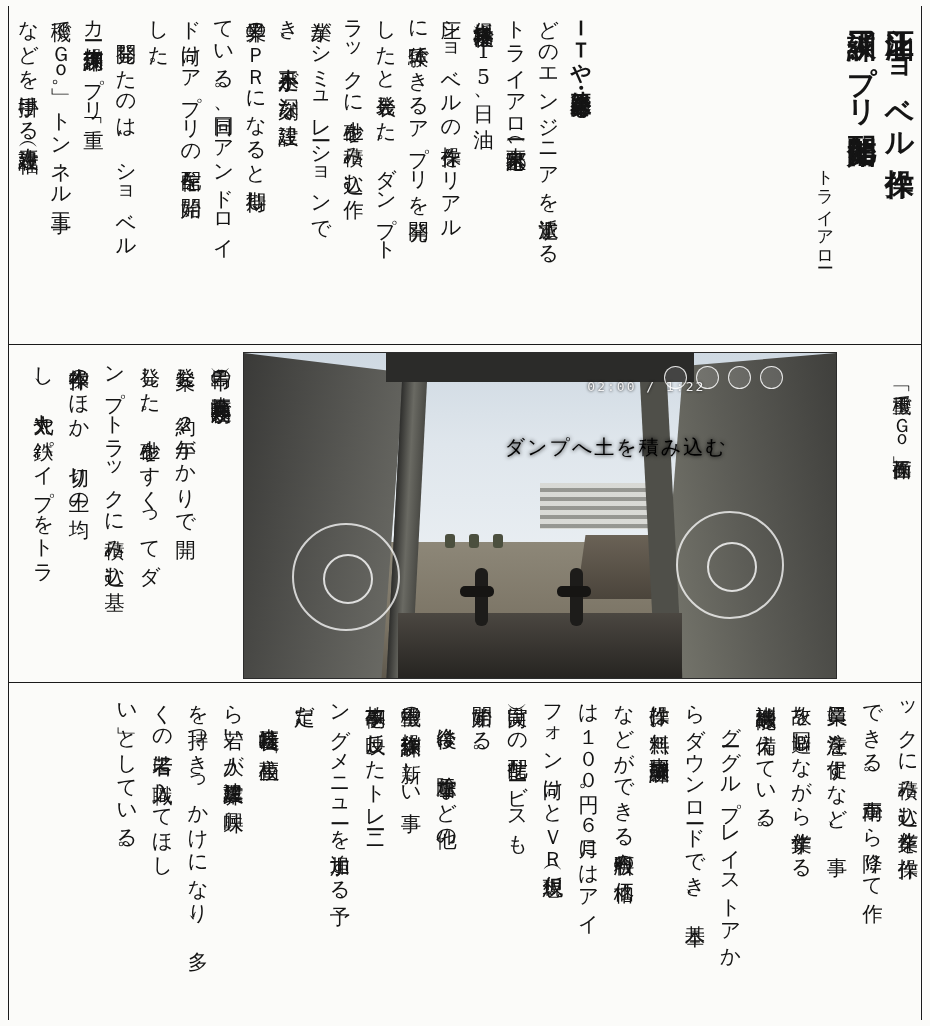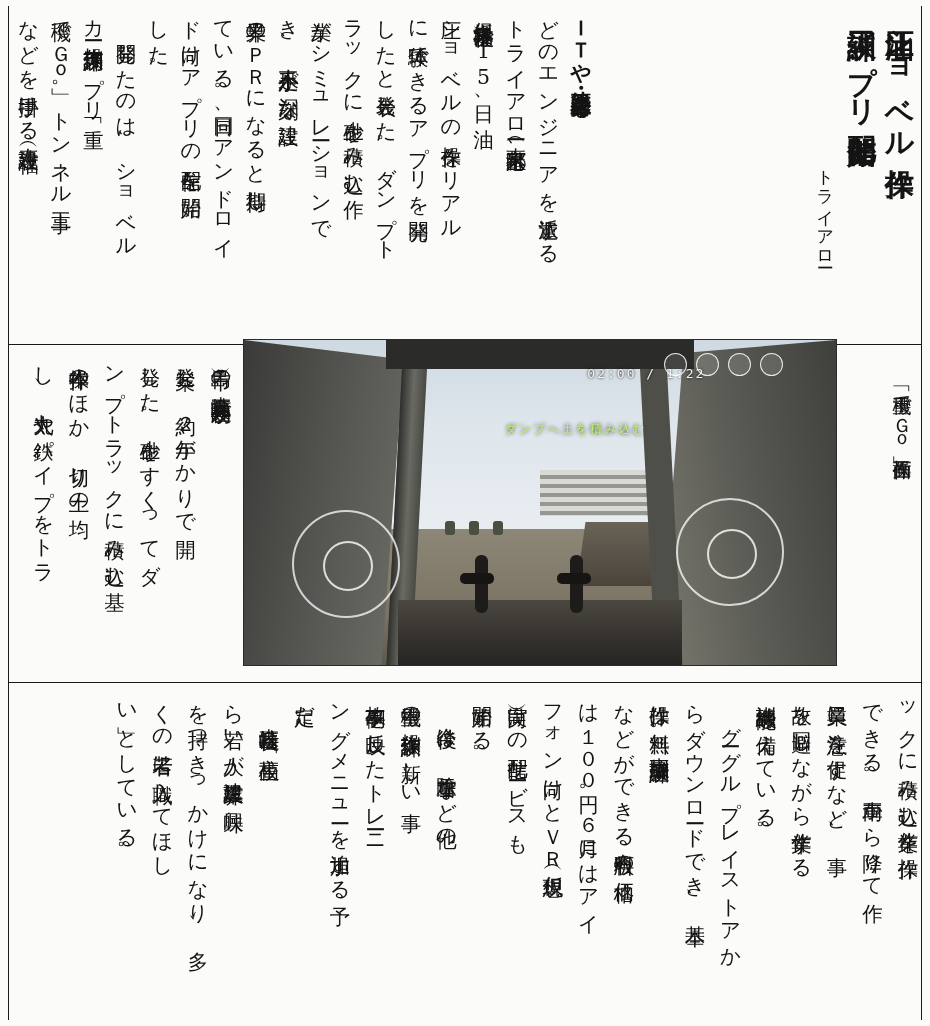--- a/index.html
+++ b/index.html
@@ -84,21 +84,21 @@
   }
   .vr {
     position: absolute;
     border-left: 1.6px solid #1a1a1a;
   }
 
   
   .photo-wrap {
     position: absolute;
     left: 243px;
-    top: 339px;
+    top: 352px;
     width: 592px;
     height: 325px;
     overflow: hidden;
     background: #6d6d6d;
     border: 1px solid #2b2b2b;
   }
   .photo-caption {
     position: absolute;
     right: 14px;
     top: 380px;
@@ -169,21 +169,21 @@
     border-radius: 50%; border: 2px solid rgba(255,255,255,.8);
   }
   .timer {
     position: absolute; left: 58%; top: 8%;
     color: #f2f2f2; font-family: "DejaVu Sans Mono", monospace;
     font-size: 13px; letter-spacing: 2px;
     text-shadow: 0 0 3px #000;
   }
   .objective {
     position: absolute; left: 44%; top: 25%;
-    color: #bef264; font-size: 12px; letter-spacing: 2px;
+    color: #000000; font-size: 20px; letter-spacing: 2px;
     font-family: Liberation Mono, monospace;
     text-shadow: 0 0 4px #000;
     writing-mode: horizontal-tb;
   }
   .hud-icons {
     position: absolute; right: 9%; top: 4%;
     display: flex; gap: 9px;
   }
   .hud-icons i {
     display: block; width: 21px; height: 21px; border-radius: 50%;

